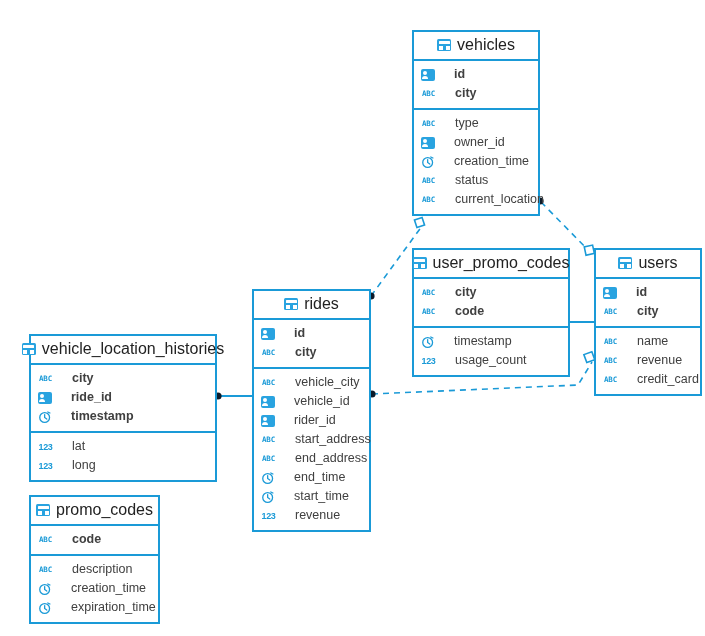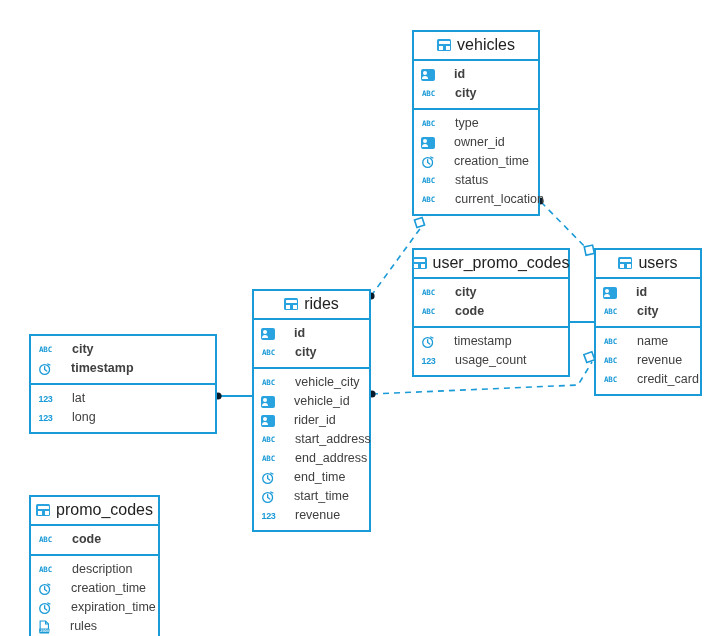--- a/index.html
+++ b/index.html
@@ -289,24 +289,32 @@
             </span>
             <span class="cname">start_time</span>
           </div>
           <div class="col">
             <span class="ic ic-num"></span>
             <span class="cname">revenue</span>
           </div>
         </div>
       </div>
       <div class="tbl" style="left: 29px; top: 334px; width: 188px;">
-        <div class="sect pk">
-          <div class="col key">
-            <span class="ic ic-abc"></span>
-            <span class="cname">city</span>
+        <div class="tbl-head">
+          <span class="ic ic-table"></span>
+          <span>vehicle_location_histories</span>
+        </div>
+        <div class="sect pk">
+          <div class="col key">
+            <span class="ic ic-abc"></span>
+            <span class="cname">city</span>
+          </div>
+          <div class="col key">
+            <span class="ic ic-id"></span>
+            <span class="cname">ride_id</span>
           </div>
           <div class="col key">
             <span class="ic ic-clock">
               <svg viewBox="0 0 16 16" width="14" height="14">
                 <circle cx="7.6" cy="8.6" r="5.6" fill="none" stroke="#1a9ad7" stroke-width="1.5"></circle>
                 <path d="M7.6 5.2 L7.6 8.6 L10 10.3" fill="none" stroke="#1a9ad7" stroke-width="1.5" stroke-linecap="round"></path>
                 <path d="M11.2 2.3 L13.6 3.4" fill="none" stroke="#1a9ad7" stroke-width="1.5" stroke-linecap="round"></path>
               </svg>
             </span>
             <span class="cname">timestamp</span>
@@ -352,28 +360,17 @@
           <div class="col">
             <span class="ic ic-clock">
               <svg viewBox="0 0 16 16" width="14" height="14">
                 <circle cx="7.6" cy="8.6" r="5.6" fill="none" stroke="#1a9ad7" stroke-width="1.5"></circle>
                 <path d="M7.6 5.2 L7.6 8.6 L10 10.3" fill="none" stroke="#1a9ad7" stroke-width="1.5" stroke-linecap="round"></path>
                 <path d="M11.2 2.3 L13.6 3.4" fill="none" stroke="#1a9ad7" stroke-width="1.5" stroke-linecap="round"></path>
               </svg>
             </span>
             <span class="cname">expiration_time</span>
           </div>
-          <div class="col">
-            <span class="ic ic-json">
-              <svg viewBox="0 0 14 16" width="13" height="14">
-                <path d="M2 1.2 h6.2 l3.3 3.3 V14.8 H2 Z" fill="#ffffff" stroke="#1a9ad7" stroke-width="1.3"></path>
-                <path d="M8.2 1.2 V4.6 h3.3" fill="none" stroke="#1a9ad7" stroke-width="1.3"></path>
-                <rect x="1" y="9.6" width="11.6" height="5.2" rx="1" fill="#1a9ad7"></rect>
-                <text x="6.8" y="13.8" font-size="4.1" font-family="DejaVu Sans Mono, monospace" font-weight="bold" fill="#ffffff" text-anchor="middle">JSON</text>
-              </svg>
-            </span>
-            <span class="cname">rules</span>
-          </div>
         </div>
       </div>
     </div>
 
 </div>
 
 </body></html>

